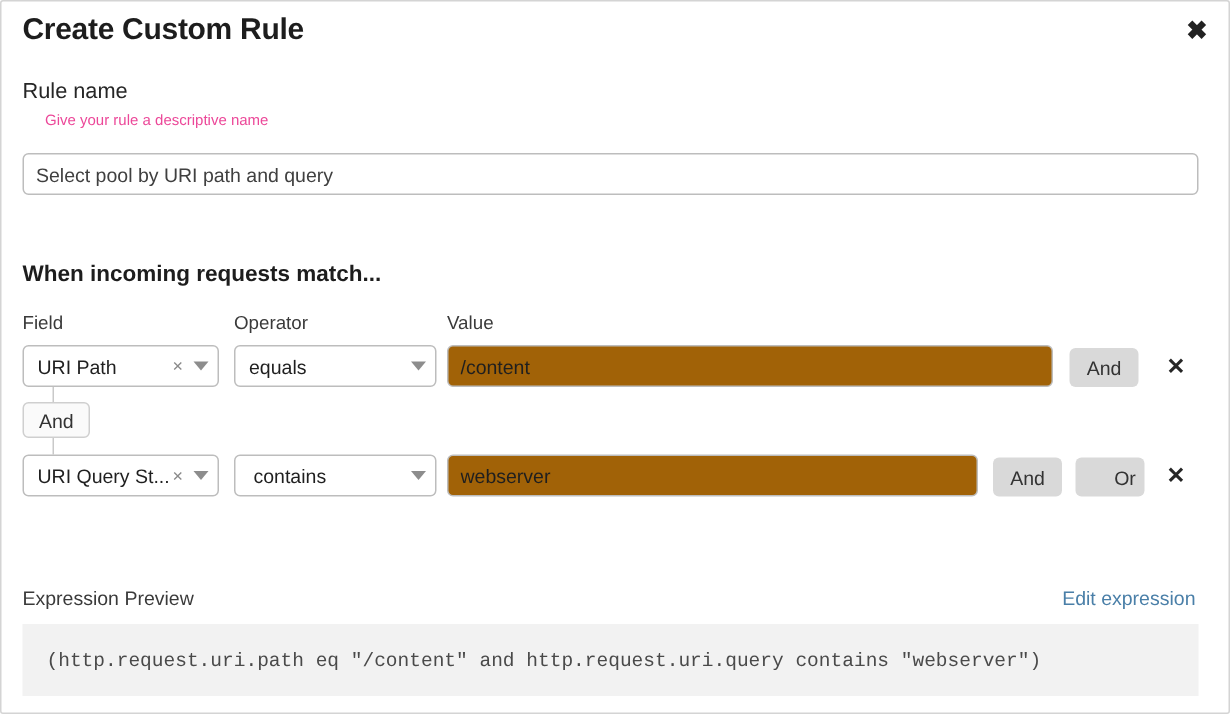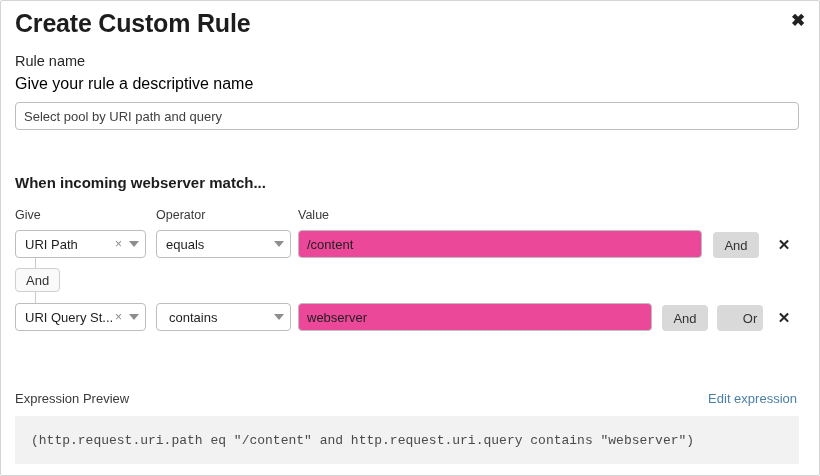--- a/index.html
+++ b/index.html
@@ -20,21 +20,21 @@
     width: 820px; height: 476px;
     background: #ffffff;
     border: 1px solid #d4d4d4;
     border-radius: 2px;
   }
 
   
   .dlg-title {
     position: absolute;
     left: 14px; top: 8px;
-    font-size: 25px;
+    font-size: 20px;
     font-weight: bold;
     color: #1d1d1d;
     letter-spacing: -0.2px;
   }
   .close-btn {
     position: absolute;
     right: 8px; top: 6px;
     width: 26px; height: 26px;
     display: flex; align-items: center; justify-content: center;
     cursor: pointer;
@@ -48,23 +48,23 @@
 
   
   .rule-name-label {
     position: absolute;
     left: 14px; top: 52px;
     font-size: 14.5px;
     color: #262626;
   }
   .rule-name-hint {
     position: absolute;
-    left: 14px; top: 74px;
-    font-size: 16px;
-    color: #000000;
+    left: 29px; top: 74px;
+    font-size: 10px;
+    color: #ec4899;
   }
   .rule-name-input {
     position: absolute;
     left: 14px; top: 101px;
     width: 784px; height: 28px;
     border: 1px solid #bdbdbd;
     border-radius: 4px;
     background: #ffffff;
     font-family: "Liberation Sans", sans-serif;
     font-size: 13px;
@@ -124,21 +124,21 @@
     border-right: 5px solid transparent;
     border-top: 6px solid #8d8d8d;
     flex: none;
   }
 
   .text-input {
     position: absolute;
     height: 28px;
     border: 1px solid #bdbdbd;
     border-radius: 4px;
-    background: #ec4899;
+    background: #a16207;
     font-family: "Liberation Sans", sans-serif;
     font-size: 13px;
     color: #1f1f1f;
     padding: 0 8px;
     outline: none;
   }
 
   .pill-btn {
     position: absolute;
     height: 26px;
@@ -222,23 +222,23 @@
 
 <div class="dialog">
 
   <div class="dlg-title">Create Custom Rule</div>
   <button class="close-btn">✖</button>
 
   <div class="rule-name-label">Rule name</div>
   <div class="rule-name-hint">Give your rule a descriptive name</div>
   <input class="rule-name-input" value="Select pool by URI path and query" style="">
 
-  <div class="match-heading">When incoming webserver match...</div>
-
-  <div class="col-label field">Give</div>
+  <div class="match-heading">When incoming requests match...</div>
+
+  <div class="col-label field">Field</div>
   <div class="col-label operator">Operator</div>
   <div class="col-label value">Value</div>
 
   <div class="select-box" style="left:14px; top:229px; width:131px;">
     <span class="select-text">URI Path</span>
     <span class="sel-clear">×</span>
     <span class="caret"></span>
   </div>
 
   <div class="select-box" style="left:155px; top:229px; width:135px;">

